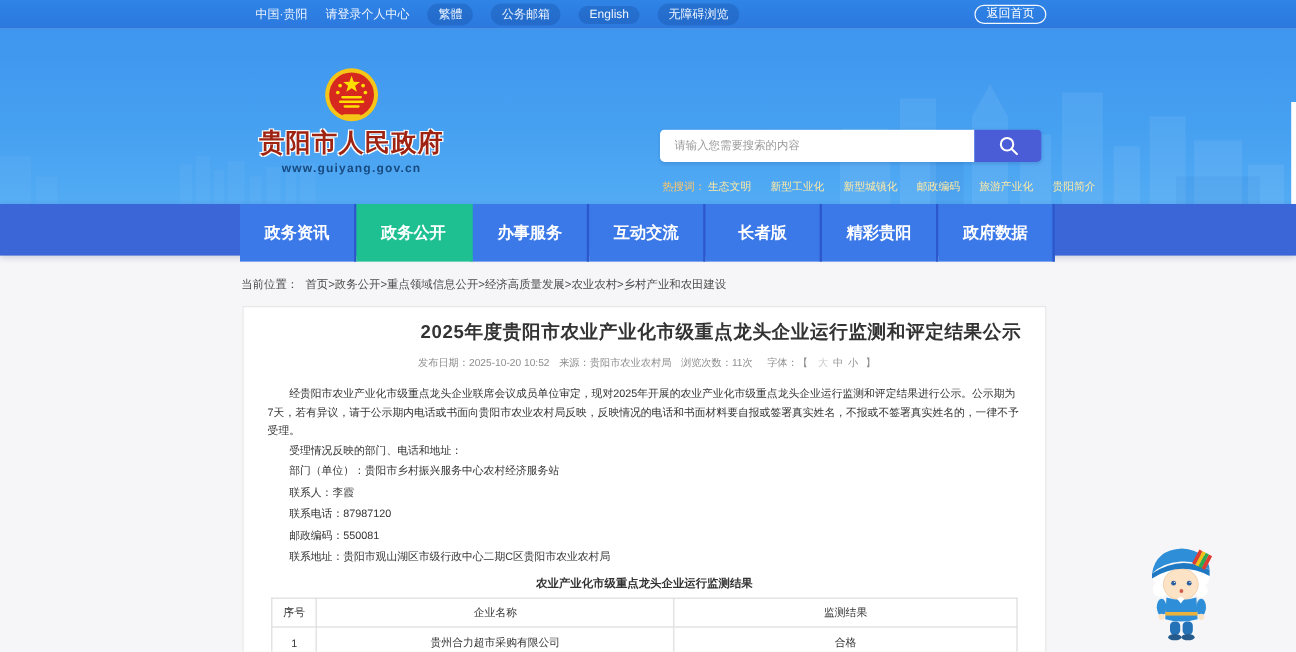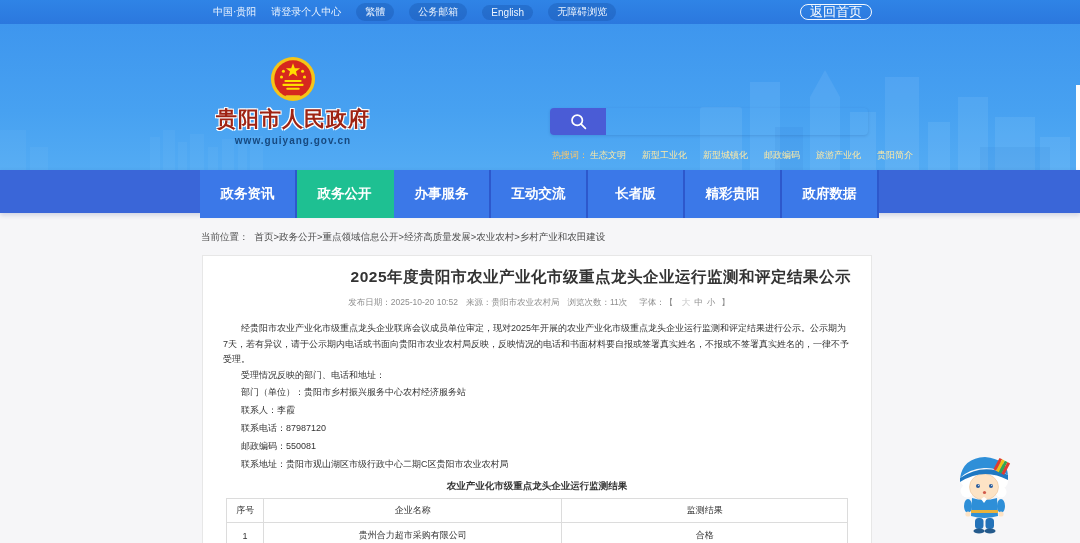--- a/index.html
+++ b/index.html
@@ -7,21 +7,21 @@
   body { position:relative; background:#f6f6f8; font-family:"Liberation Sans", sans-serif; }
 
   
   .topbar { position:absolute; top:0; left:0; width:1080px; height:24px;
             background:linear-gradient(180deg,#2f84e6,#2b78de); display:flex; align-items:center; }
   .topbar-left { margin-left:213px; display:flex; align-items:center; gap:15px; }
   .top-link { font-size:10px; color:#eef5ff; cursor:pointer; white-space:nowrap; }
   .top-link.pill { background:rgba(8,54,130,0.22); padding:2px 9px; border-radius:9px; }
   .home-btn { position:absolute; right:208px; top:4px; height:16px; line-height:14px;
               border:1px solid rgba(255,255,255,0.95); border-radius:9px; padding:0 9px;
-              font-size:13px; color:#fff; cursor:pointer; }
+              font-size:10px; color:#fff; cursor:pointer; }
 
   
   .header { position:absolute; top:24px; left:0; width:1080px; height:158px; overflow:hidden;
             background:linear-gradient(180deg,#3e96ee 0%, #47a1f1 55%, #55adf4 100%); }
   .skyline { position:absolute; bottom:0; right:0; opacity:.55; }
   .skyline-left { position:absolute; bottom:0; left:0; opacity:.35; }
   .edge-strip { position:absolute; top:61px; right:0; width:4px; height:109px; background:#fdfdfd; }
 
   .logo { position:absolute; left:205px; top:32px; width:176px; text-align:center; }
   .emblem { display:block; margin:0 auto; }
@@ -143,20 +143,21 @@
       <rect x="15" y="25" width="18" height="2.2" rx="1" fill="#ffde00"></rect>
       <rect x="13" y="29" width="22" height="2.2" rx="1" fill="#ffde00"></rect>
       <rect x="17" y="33" width="14" height="2.2" rx="1" fill="#ffde00"></rect>
       <rect x="16" y="41" width="16" height="3" rx="1.5" fill="#f5c518"></rect>
     </svg>
     <div class="site-title">贵阳市人民政府</div>
     <div class="site-url">www.guiyang.gov.cn</div>
   </div>
 
   <div class="search-wrap">
+    <input class="search-input" type="text" placeholder="请输入您需要搜索的内容" style="">
     <button class="search-btn">
       <svg width="19" height="19" viewBox="0 0 22 22">
         <circle cx="9.5" cy="9.5" r="6" fill="none" stroke="#fff" stroke-width="2"></circle>
         <line x1="14" y1="14" x2="19" y2="19" stroke="#fff" stroke-width="2" stroke-linecap="round"></line>
       </svg>
     </button>
   </div>
 
   <div class="hot-row">
     <span class="hot-label">热搜词：</span>

